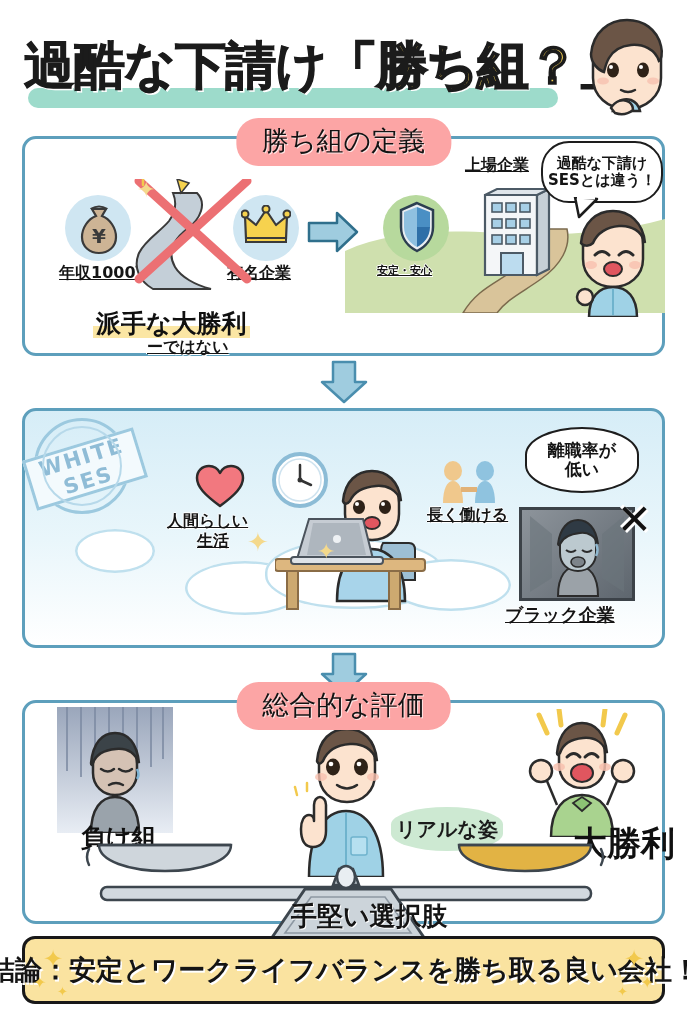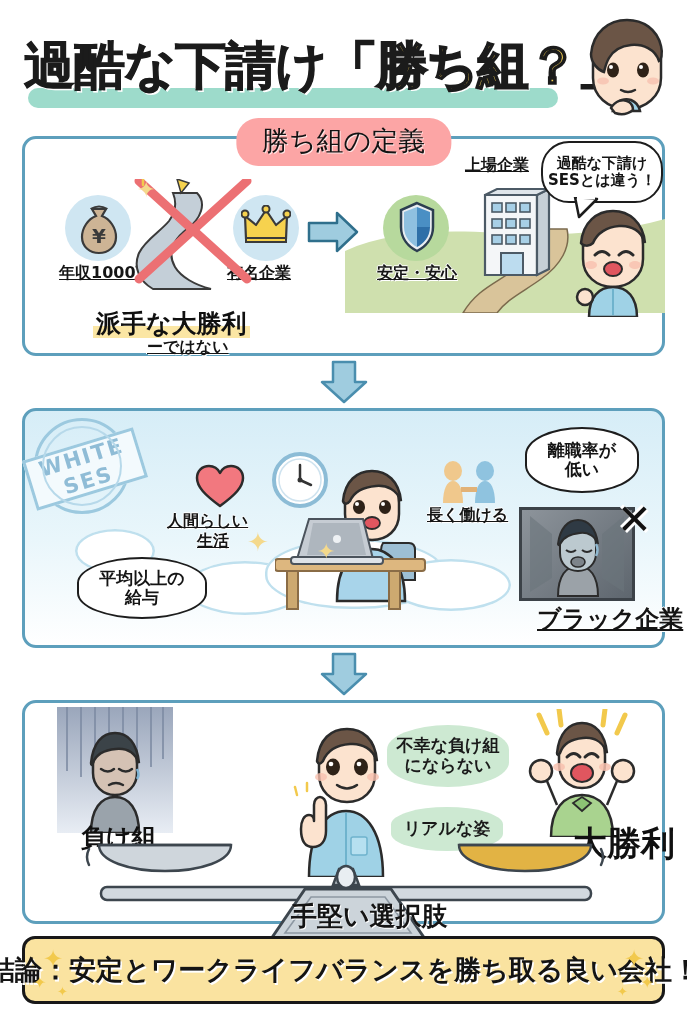--- a/index.html
+++ b/index.html
@@ -182,21 +182,21 @@
       <path d="M118 134c14-24 34-30 52-44 16-12 22-26 18-40h34c4 18-6 36-26 50-18 13-34 20-44 34z" fill="#d9c49a" stroke="#7b6a4d" stroke-width="1.5"></path>
     </svg>
 
     <div class="circ-icon" style="left:358px; top:56px; width:66px; height:66px; background:#b7d99d;"></div>
     <svg style="position:absolute; left:372px; top:62px;" width="40" height="52" viewBox="0 0 40 52">
       <path d="M20 2 4 9v17c0 12 8 20 16 24 8-4 16-12 16-24V9z" fill="#e9edf1" stroke="#2c3e50" stroke-width="2.5"></path>
       <path d="M20 6 7 11v15c0 10 7 17 13 20z" fill="#8fc0e0"></path>
       <path d="M20 26h13v-15L20 6z" fill="#4a8fc4"></path>
       <path d="M20 26v20c6-3 13-10 13-20z" fill="#2e6fa8"></path>
     </svg>
-    <div class="lbl" style="left:352px; top:124px; font-size:16px;">安定・安心</div>
+    <div class="lbl" style="left:352px; top:124px; font-size:11px;">安定・安心</div>
 
     <svg style="position:absolute; left:452px; top:42px;" width="78" height="96" viewBox="0 0 78 96">
       <path d="M8 14h52v80H8z" fill="#f4f6f8" stroke="#4c5a66" stroke-width="2.2"></path>
       <path d="M60 14 72 8v80l-12 6z" fill="#c6cfd6" stroke="#4c5a66" stroke-width="2.2"></path>
       <path d="M8 14 20 8h52l-12 6z" fill="#dfe5ea" stroke="#4c5a66" stroke-width="2.2"></path>
       <g fill="#a7cfe6" stroke="#4c5a66" stroke-width="1.6">
         <rect x="15" y="22" width="10" height="9"></rect>
           <rect x="29" y="22" width="10" height="9"></rect>
           <rect x="43" y="22" width="10" height="9"></rect>
         <rect x="15" y="38" width="10" height="9"></rect>
@@ -289,26 +289,20 @@
 
     <svg style="position:absolute; left:412px; top:50px;" width="64" height="42" viewBox="0 0 64 42">
       <ellipse cx="16" cy="10" rx="9" ry="10" fill="#f0c88c"></ellipse>
       <path d="M6 42c0-14 4-22 10-22s10 8 10 22z" fill="#f0c88c"></path>
       <ellipse cx="48" cy="10" rx="9" ry="10" fill="#8fc3df"></ellipse>
       <path d="M38 42c0-14 4-22 10-22s10 8 10 22z" fill="#8fc3df"></path>
       <path d="M24 26h16v5H24z" fill="#e2b277"></path>
     </svg>
     <div class="lbl" style="left:402px; top:94px; font-size:16px;">長く働ける</div>
 
-    <div class="bubble" style="left:52px; top:146px; width:130px; height:62px; font-size:17px;">
-      <div>
-        <div>平均以上の</div>
-        <div>給与</div>
-      </div>
-    </div>
 
     <div class="bubble" style="left:500px; top:16px; width:114px; height:66px; font-size:17px;">
       <div>
         <div>離職率が</div>
         <div>低い</div>
       </div>
     </div>
 
     <div style="position:absolute; left:494px; top:96px; width:116px; height:94px;
                 background:linear-gradient(135deg,#8d949b,#5e666e); border:3px solid #3c4248;">
@@ -320,34 +314,35 @@
         <path d="M38 36c0-13 8-22 18-22s18 9 18 22v7c0 11-8 18-18 18s-18-7-18-18z" fill="#bcc9cf" stroke="#2b2b2b" stroke-width="2"></path>
         <path d="M36 34C38 18 46 10 56 10s18 8 20 24c-3-8-10-12-18-11-9 1-17 4-20 11-1 2-2 1-2 0z" fill="#2f3a44" stroke="#2b2b2b" stroke-width="2"></path>
         <path d="M44 40q5 4 10 0" stroke="#2b2b2b" stroke-width="2" fill="none"></path>
         <path d="M60 40q5 4 10 0" stroke="#2b2b2b" stroke-width="2" fill="none"></path>
         <ellipse cx="56" cy="52" rx="7" ry="5" fill="#7d848a" stroke="#2b2b2b" stroke-width="1.6"></ellipse>
         <path d="M74 34q3 6 0 12" stroke="#8fb8d0" stroke-width="2.5" fill="none"></path>
       </svg>
     </div>
     <div style="position:absolute; right:10px; top:84px; font-size:42px; font-weight:bold; color:#111;
                 text-shadow:2px 2px 0 #fff, -2px -2px 0 #fff;">✕</div>
-    <div class="lbl" style="left:512px; top:192px; font-size:24px;">ブラック企業</div>
+    <div class="lbl" style="left:480px; top:192px; font-size:18px;">ブラック企業</div>
   </div>
 
   <div class="stamp">
     <div class="stamp-band">
       <span class="l1">WHITE</span>
       <span class="l2">SES</span>
     </div>
   </div>
 
   <svg class="down-arrow" id="arrow2" width="50" height="44" viewBox="0 0 50 44">
     <path d="M14 2h22v20h11L25 42 3 22h11z" fill="#9fccdf" stroke="#4a8eae" stroke-width="2.5" stroke-linejoin="round"></path>
   </svg>
 
+  <div class="pill" id="pill3">総合的な評価</div>
   <div class="card" id="card3">
 
     <div style="position:absolute; left:32px; top:4px; width:116px; height:126px;
                 background:linear-gradient(180deg,#9aa6bb,#e8edf4);">
       <svg width="116" height="126" viewBox="0 0 116 126">
         <g stroke="#7d8ba3" stroke-width="2" opacity=".8">
           <line x1="10" y1="0" x2="10" y2="64"></line>
             <line x1="24" y1="0" x2="24" y2="70"></line>
           <line x1="38" y1="0" x2="38" y2="58"></line>
             <line x1="52" y1="0" x2="52" y2="40"></line>
@@ -360,27 +355,21 @@
         <path d="M36 58c0-16 10-27 22-27s22 11 22 27v8c0 13-10 22-22 22s-22-9-22-22z" fill="#d5c2b4" stroke="#2b2b2b" stroke-width="2.5"></path>
         <path d="M34 56C36 36 45 26 58 26s22 10 24 30c-4-10-12-15-23-14-11 1-20 5-23 14-1 3-2 2-2 0z" fill="#3b4348" stroke="#2b2b2b" stroke-width="2.5"></path>
         <path d="M44 62q7 5 13 0" stroke="#2b2b2b" stroke-width="2.5" fill="none" stroke-linecap="round"></path>
         <path d="M62 62q7 5 13 0" stroke="#2b2b2b" stroke-width="2.5" fill="none" stroke-linecap="round"></path>
         <path d="M52 78q7-4 14 0" stroke="#2b2b2b" stroke-width="2.5" fill="none" stroke-linecap="round"></path>
         <path d="M80 62q3 6 0 10" stroke="#7fb4d4" stroke-width="2.5" fill="none"></path>
       </svg>
     </div>
     <div class="big-lbl" style="left:56px; top:118px; font-size:25px;">負け組</div>
 
-    <div class="bubble-green" style="left:362px; top:22px; width:122px; height:62px; font-size:17px;">
-      <div>
-        <div>不幸な負け組</div>
-        <div>にならない</div>
-      </div>
-    </div>
-    <div class="bubble-green" style="left:366px; top:104px; width:112px; height:44px; font-size:17px;">
+    <div class="bubble-green" style="left:366px; top:104px; width:112px; height:44px; font-size:20px;">
       <span>リアルな姿</span>
     </div>
 
     <svg style="position:absolute; left:258px; top:14px;" width="126" height="160" viewBox="0 0 126 160">
       <path d="M26 160c0-44 16-66 37-66s37 22 37 66z" fill="#9fd2e6" stroke="#2b2b2b" stroke-width="2.5"></path>
       <path d="M63 96v62" stroke="#6fb3cd" stroke-width="2"></path>
       <rect x="68" y="120" width="16" height="18" rx="2" fill="#b6e0f0" stroke="#6fb3cd" stroke-width="1.5"></rect>
       <path d="M36 46c0-18 12-31 28-31s28 13 28 31v11c0 17-12 28-28 28S36 74 36 57z" fill="#fce3cf" stroke="#2b2b2b" stroke-width="2.5"></path>
       <path d="M34 44C36 22 48 12 64 12s28 10 30 32c-4-12-15-18-27-17-13 1-23 7-27 17-3 4-5 3-6 0z" fill="#6b5546" stroke="#2b2b2b" stroke-width="2.5"></path>
       <ellipse cx="50" cy="50" rx="7" ry="8.5" fill="#2e2218"></ellipse>

